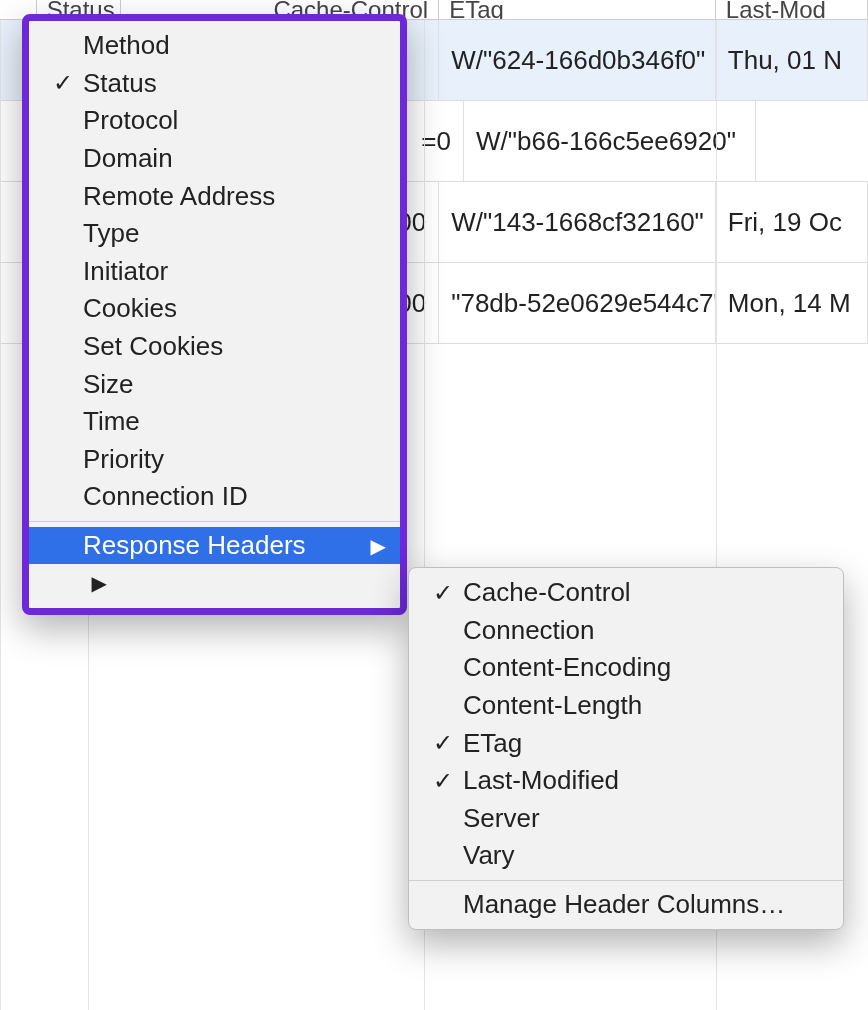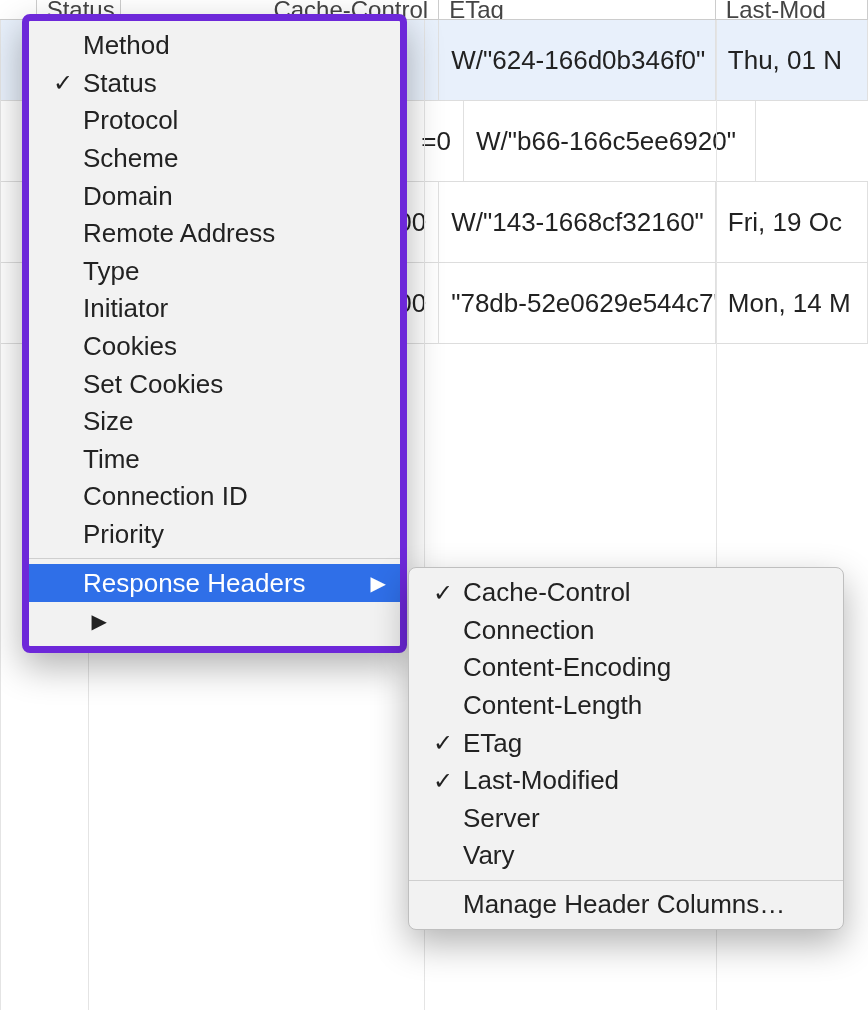--- a/index.html
+++ b/index.html
@@ -207,25 +207,20 @@
     <span class="lbl">Status</span>
     <span class="arrow"></span>
   </div>
   <div class="menu-item">
     <span class="chk"></span>
     <span class="lbl">Protocol</span>
     <span class="arrow"></span>
   </div>
   <div class="menu-item">
     <span class="chk"></span>
-    <span class="lbl">Scheme</span>
-    <span class="arrow"></span>
-  </div>
-  <div class="menu-item">
-    <span class="chk"></span>
     <span class="lbl">Domain</span>
     <span class="arrow"></span>
   </div>
   <div class="menu-item">
     <span class="chk"></span>
     <span class="lbl">Remote Address</span>
     <span class="arrow"></span>
   </div>
   <div class="menu-item">
     <span class="chk"></span>
@@ -252,26 +247,26 @@
     <span class="lbl">Size</span>
     <span class="arrow"></span>
   </div>
   <div class="menu-item">
     <span class="chk"></span>
     <span class="lbl">Time</span>
     <span class="arrow"></span>
   </div>
   <div class="menu-item">
     <span class="chk"></span>
+    <span class="lbl">Priority</span>
+    <span class="arrow"></span>
+  </div>
+  <div class="menu-item">
+    <span class="chk"></span>
     <span class="lbl">Connection ID</span>
-    <span class="arrow"></span>
-  </div>
-  <div class="menu-item">
-    <span class="chk"></span>
-    <span class="lbl">Priority</span>
     <span class="arrow"></span>
   </div>
 
   <div class="menu-sep"></div>
 
   <div class="menu-item hl">
     <span class="chk"></span>
     <span class="lbl">Response Headers</span>
     <span class="arrow">▶</span>
   </div>

